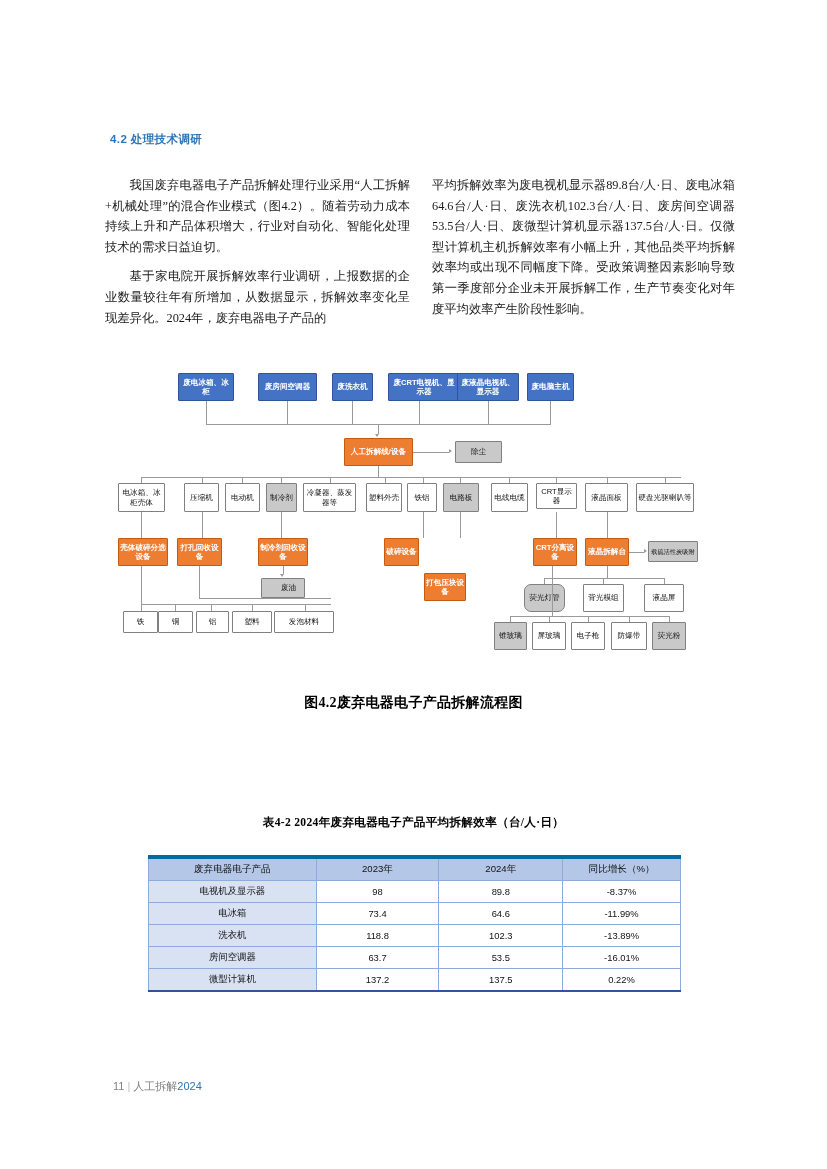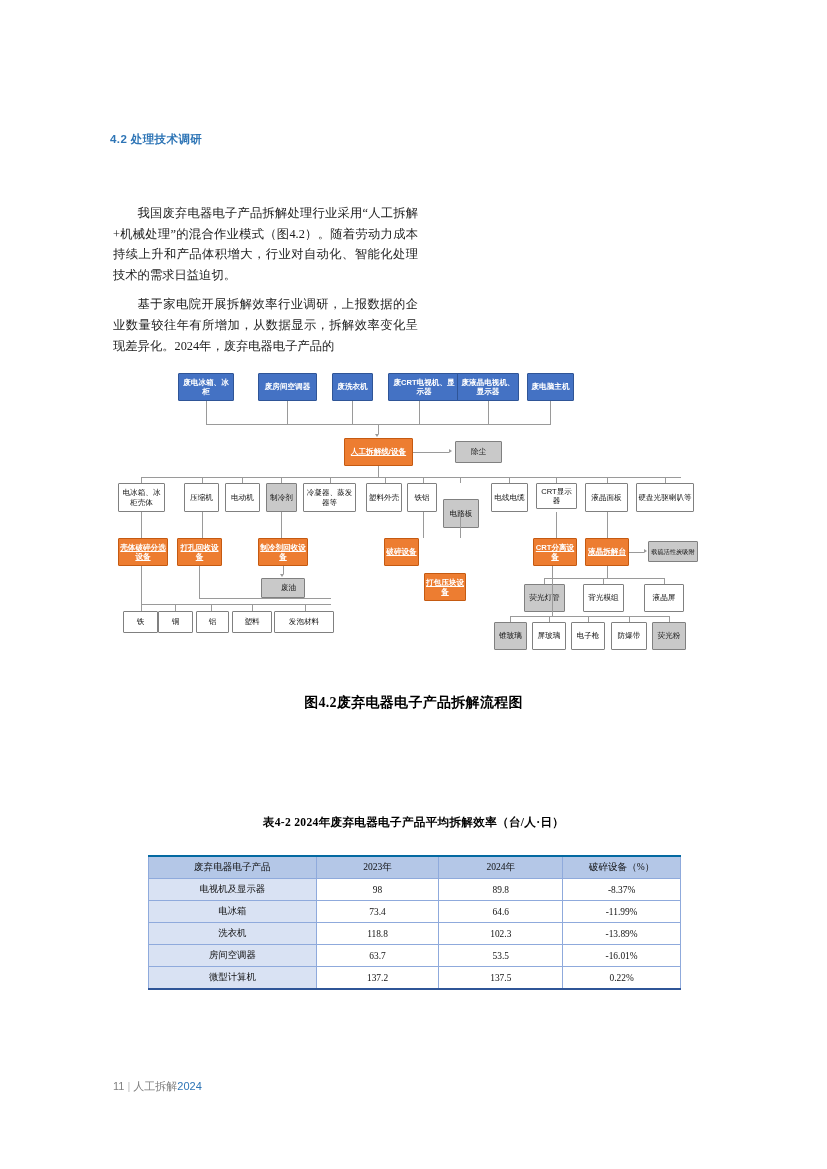--- a/index.html
+++ b/index.html
@@ -5,32 +5,32 @@
   html,body{margin:0;padding:0;background:#ffffff;}
   body{width:827px;height:1169px;position:relative;font-family:"Liberation Serif","DejaVu Serif",serif;color:#000;}
   .page{position:absolute;inset:0;background:#fff;}
 
   
   .section-heading{position:absolute;left:110px;top:132px;font-family:"Liberation Sans","DejaVu Sans",sans-serif;
     font-size:11.5px;font-weight:bold;color:#2e75b6;letter-spacing:.4px;}
 
   
   .col{position:absolute;top:175px;font-size:12.3px;line-height:20.6px;text-align:justify;color:#1a1a1a;}
-  .col.left{left:113px;width:305px;margin-top:28px;}
+  .col.left{left:105px;width:305px;}
   .col.right{left:432px;width:303px;}
   .col p{margin:0 0 9px 0;}
   .col p.ind{text-indent:2em;}
 
   
   .flow{position:absolute;left:0;top:360px;width:827px;height:330px;}
   .node{position:absolute;box-sizing:border-box;display:flex;align-items:center;justify-content:center;
     text-align:center;font-family:"Liberation Sans","DejaVu Sans",sans-serif;font-size:7.6px;line-height:9.4px;
     padding:1px;border-radius:1px;}
   .n-blue{background:#4472c4;border:1px solid #2f5597;color:#fff;font-weight:bold;}
-  .n-orange{background:#ed7d31;border:1px solid #c55a11;color:#fff;font-weight:bold;text-decoration:underline;}
+  .n-orange{background:#ed7d31;border:1px solid #c55a11;color:#fff;font-weight:bold;}
   .n-white{background:#ffffff;border:1px solid #808080;color:#111;}
   .n-gray{background:#c9c9c9;border:1px solid #808080;color:#111;}
   .ln{position:absolute;background:#9a9a9a;}
   .lnh{height:1px;}
   .lnv{width:1px;}
   .arw{position:absolute;width:0;height:0;border-left:2.6px solid transparent;border-right:2.6px solid transparent;
     border-top:3.6px solid #9a9a9a;}
   .arwr{position:absolute;width:0;height:0;border-top:2.6px solid transparent;border-bottom:2.6px solid transparent;
     border-left:3.6px solid #9a9a9a;}
 
@@ -40,39 +40,42 @@
   .tbl-caption{position:absolute;left:0;right:0;top:815px;text-align:center;font-size:11.6px;font-weight:bold;
     font-family:"Liberation Serif","DejaVu Serif",serif;letter-spacing:.3px;}
 
   
   .tbl-wrap{position:absolute;left:148px;top:855px;width:533px;}
   table{border-collapse:collapse;width:533px;font-family:"Liberation Sans","DejaVu Sans",sans-serif;font-size:9.4px;}
   table td,table th{border:1px solid #8faadc;height:21px;text-align:center;font-weight:normal;color:#111;padding:0 2px;}
   table thead th{background:#b4c7e7;font-size:9.6px;}
   table tbody td:first-child{background:#d9e2f3;}
   table tbody td{background:#ffffff;}
-  table{border-top:2px solid #0369a1;border-bottom:2px solid #2f5597;font-family:Liberation Serif, serif;}
+  table{border-top:4px solid #0369a1;border-bottom:2px solid #2f5597;}
   col.c1{width:168px;}col.c2{width:123px;}col.c3{width:124px;}col.c4{width:118px;}
 
   
   .footer{position:absolute;left:113px;top:1079px;font-family:"Liberation Sans","DejaVu Sans",sans-serif;font-size:11px;color:#808080;}
   .footer .pg{color:#808080;}
   .footer .sep{color:#bfbfbf;margin:0 3px;}
   .footer .yr{color:#2e75b6;}
 </style>
 </head>
 <body>
 
 <div class="page">
 
   <div class="section-heading">4.2  处理技术调研</div>
 
   <div class="col left">
     <p class="ind">我国废弃电器电子产品拆解处理行业采用“人工拆解+机械处理”的混合作业模式（图4.2）。随着劳动力成本持续上升和产品体积增大，行业对自动化、智能化处理技术的需求日益迫切。</p>
     <p class="ind">基于家电院开展拆解效率行业调研，上报数据的企业数量较往年有所增加，从数据显示，拆解效率变化呈现差异化。2024年，废弃电器电子产品的</p>
+  </div>
+  <div class="col right">
+    <p>平均拆解效率为废电视机显示器89.8台/人·日、废电冰箱64.6台/人·日、废洗衣机102.3台/人·日、废房间空调器53.5台/人·日、废微型计算机显示器137.5台/人·日。仅微型计算机主机拆解效率有小幅上升，其他品类平均拆解效率均或出现不同幅度下降。受政策调整因素影响导致第一季度部分企业未开展拆解工作，生产节奏变化对年度平均效率产生阶段性影响。</p>
   </div>
 
   <div class="flow">
 
     <div class="node n-blue" style="left:178px;top:13px;width:56px;height:28px;">废电冰箱、冰柜</div>
     <div class="node n-blue" style="left:258px;top:13px;width:59px;height:28px;">废房间空调器</div>
     <div class="node n-blue" style="left:332px;top:13px;width:41px;height:28px;">废洗衣机</div>
     <div class="node n-blue" style="left:388px;top:13px;width:72px;height:28px;">废CRT电视机、显示器</div>
     <div class="node n-blue" style="left:457px;top:13px;width:62px;height:28px;">废液晶电视机、显示器</div>
     <div class="node n-blue" style="left:527px;top:13px;width:47px;height:28px;">废电脑主机</div>
@@ -109,21 +112,21 @@
     <div class="ln lnv" style="left:607px;top:117px;height:6px;"></div>
     <div class="ln lnv" style="left:665px;top:117px;height:6px;"></div>
 
     <div class="node n-white" style="left:118px;top:123px;width:47px;height:29px;">电冰箱、冰柜壳体</div>
     <div class="node n-white" style="left:184px;top:123px;width:35px;height:29px;">压缩机</div>
     <div class="node n-white" style="left:225px;top:123px;width:35px;height:29px;">电动机</div>
     <div class="node n-gray" style="left:266px;top:123px;width:31px;height:29px;">制冷剂</div>
     <div class="node n-white" style="left:303px;top:123px;width:53px;height:29px;">冷凝器、蒸发器等</div>
     <div class="node n-white" style="left:366px;top:123px;width:36px;height:29px;">塑料外壳</div>
     <div class="node n-white" style="left:407px;top:123px;width:30px;height:29px;">铁铝</div>
-    <div class="node n-gray" style="left:443px;top:123px;width:36px;height:29px;margin-top:16px;">电路板</div>
+    <div class="node n-gray" style="left:443px;top:123px;width:36px;height:29px;">电路板</div>
     <div class="node n-white" style="left:491px;top:123px;width:37px;height:29px;">电线电缆</div>
     <div class="node n-white" style="left:536px;top:123px;width:41px;height:26px;">CRT显示器</div>
     <div class="node n-white" style="left:585px;top:123px;width:43px;height:29px;">液晶面板</div>
     <div class="node n-white" style="left:636px;top:123px;width:58px;height:29px;">硬盘光驱喇叭等</div>
 
     <div class="ln lnv" style="left:141px;top:152px;height:26px;"></div>
     <div class="ln lnv" style="left:202px;top:152px;height:26px;"></div>
     <div class="ln lnv" style="left:281px;top:152px;height:26px;"></div>
     <div class="ln lnv" style="left:423px;top:152px;height:26px;"></div>
     <div class="ln lnv" style="left:460px;top:152px;height:26px;"></div>
@@ -161,21 +164,21 @@
     <div class="node n-white" style="left:196px;top:251px;width:33px;height:22px;">铝</div>
     <div class="node n-white" style="left:232px;top:251px;width:40px;height:22px;">塑料</div>
     <div class="node n-white" style="left:274px;top:251px;width:60px;height:22px;">发泡材料</div>
 
     <div class="ln lnv" style="left:607px;top:206px;height:12px;"></div>
     <div class="ln lnh" style="left:544px;top:218px;width:120px;"></div>
     <div class="ln lnv" style="left:544px;top:218px;height:6px;"></div>
     <div class="ln lnv" style="left:603px;top:218px;height:6px;"></div>
     <div class="ln lnv" style="left:664px;top:218px;height:6px;"></div>
 
-    <div class="node n-gray" style="left:524px;top:224px;width:41px;height:28px;">荧光灯管</div>
+    <div class="node n-gray" style="left:524px;top:224px;width:41px;height:28px;border-radius:7px;">荧光灯管</div>
     <div class="node n-white" style="left:583px;top:224px;width:41px;height:28px;">背光模组</div>
     <div class="node n-white" style="left:644px;top:224px;width:40px;height:28px;">液晶屏</div>
 
     <div class="ln lnv" style="left:552px;top:206px;height:50px;"></div>
     <div class="ln lnh" style="left:510px;top:256px;width:159px;"></div>
     <div class="ln lnv" style="left:510px;top:256px;height:6px;"></div>
     <div class="ln lnv" style="left:549px;top:256px;height:6px;"></div>
     <div class="ln lnv" style="left:588px;top:256px;height:6px;"></div>
     <div class="ln lnv" style="left:629px;top:256px;height:6px;"></div>
     <div class="ln lnv" style="left:669px;top:256px;height:6px;"></div>
@@ -196,21 +199,21 @@
           <col class="c1">
           <col class="c2">
           <col class="c3">
           <col class="c4">
         </colgroup>
       <thead>
         <tr>
           <th>废弃电器电子产品</th>
           <th>2023年</th>
           <th>2024年</th>
-          <th>破碎设备（%）</th>
+          <th>同比增长（%）</th>
         </tr>
       </thead>
       <tbody>
         <tr>
           <td>电视机及显示器</td>
           <td>98</td>
           <td>89.8</td>
           <td>-8.37%</td>
         </tr>
         <tr>

